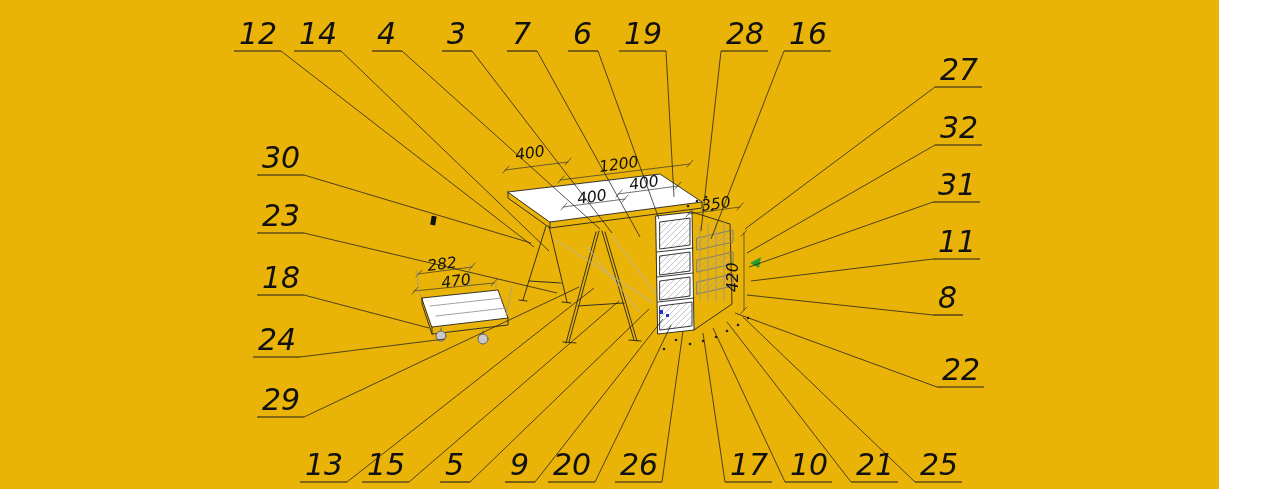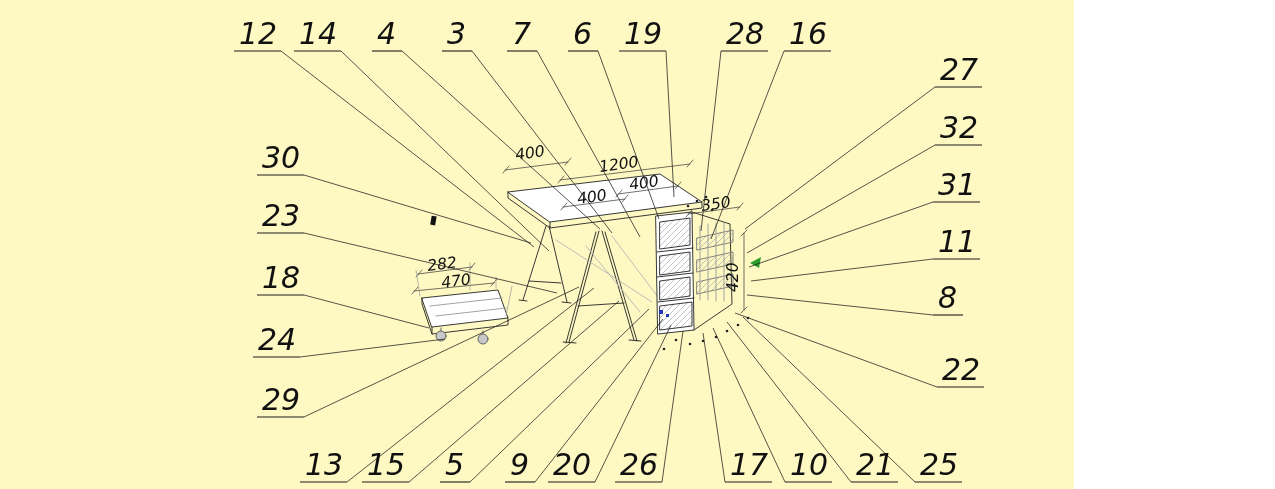--- a/index.html
+++ b/index.html
@@ -6,23 +6,23 @@
     margin: 0;
     padding: 0;
     background: #ffffff;
     width: 1275px;
     height: 489px;
     overflow: hidden;
     font-family: "DejaVu Sans", sans-serif;
   }
   #stage {
     position: relative;
-    width: 1074px;
+    width: 1219px;
     height: 489px;
-    background: #fef9c3;
+    background: #eab308;
   }
   svg text {
     font-family: "DejaVu Sans", sans-serif;
     user-select: none;
   }
 </style>
 </head>
 <body>
 
 <div id="stage">

